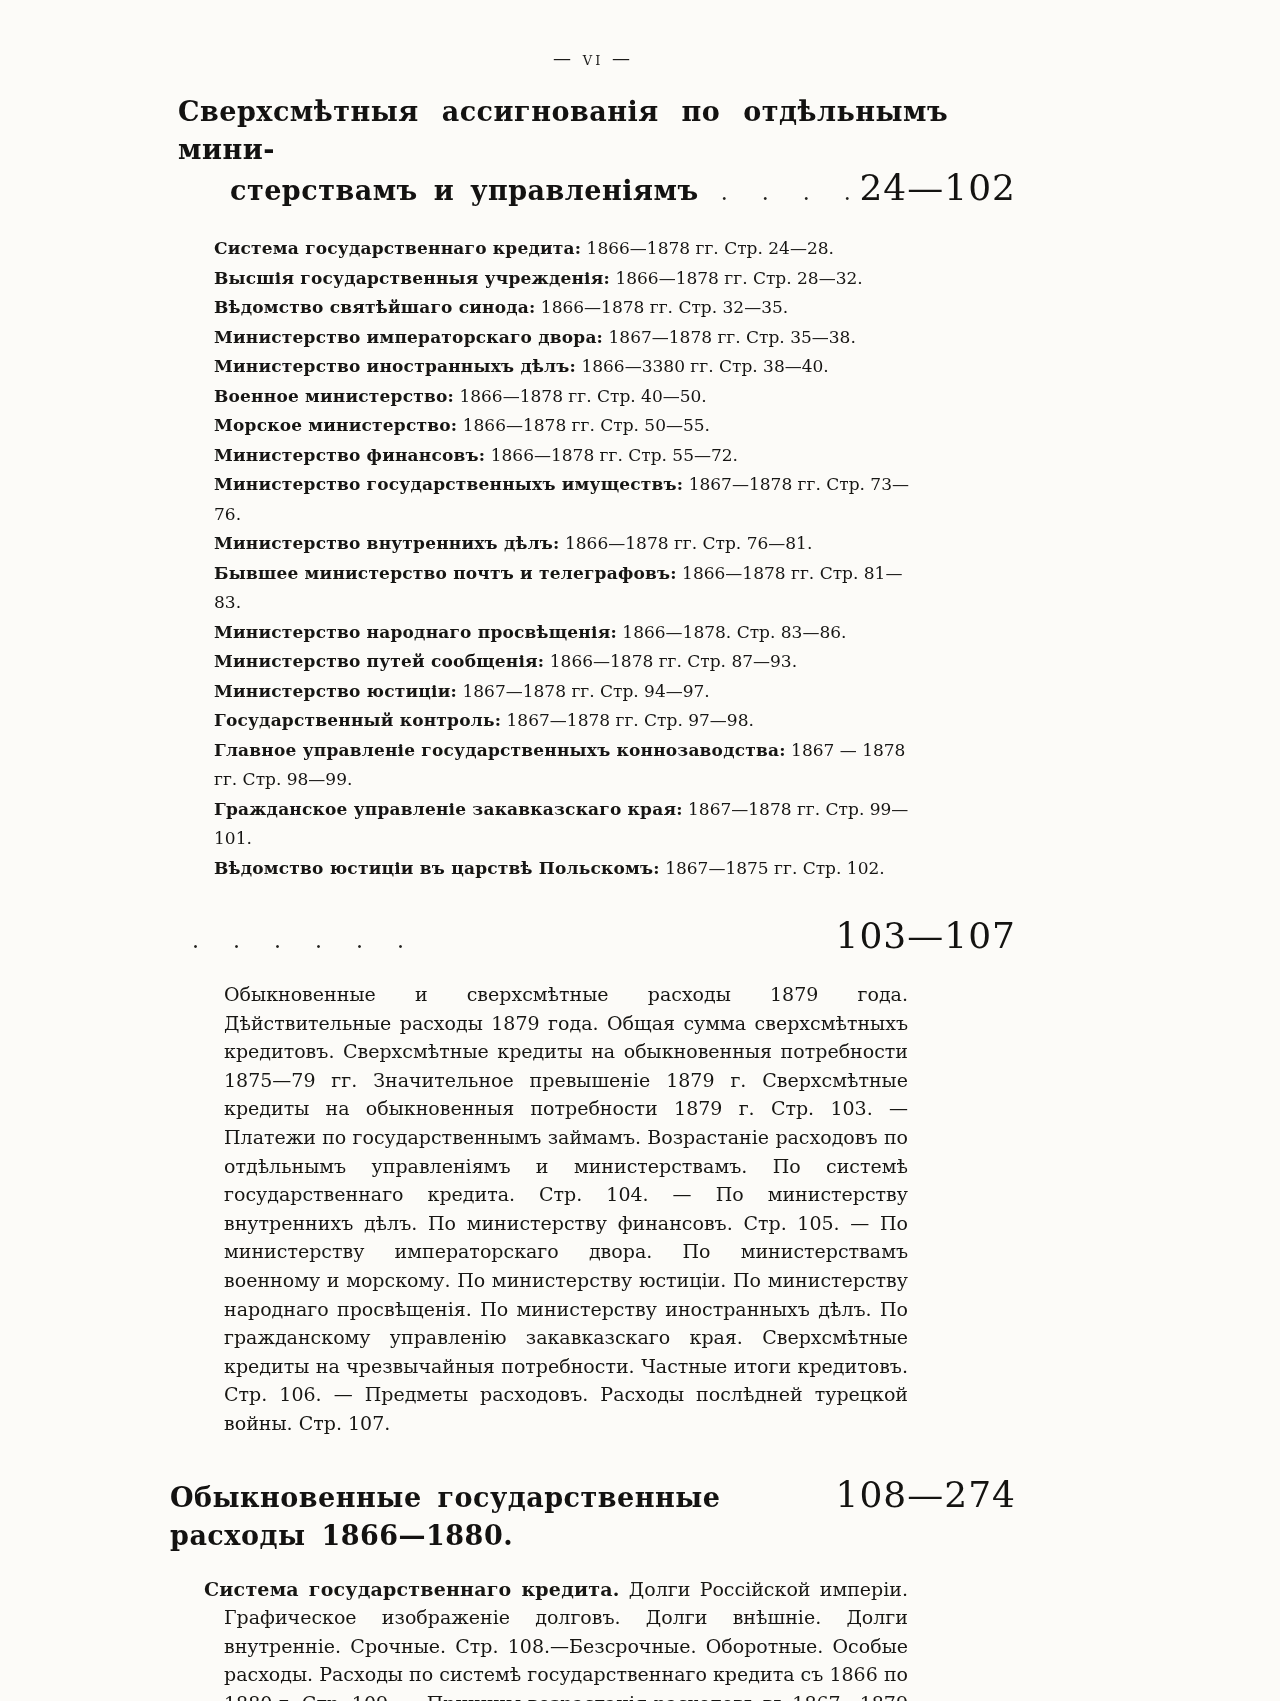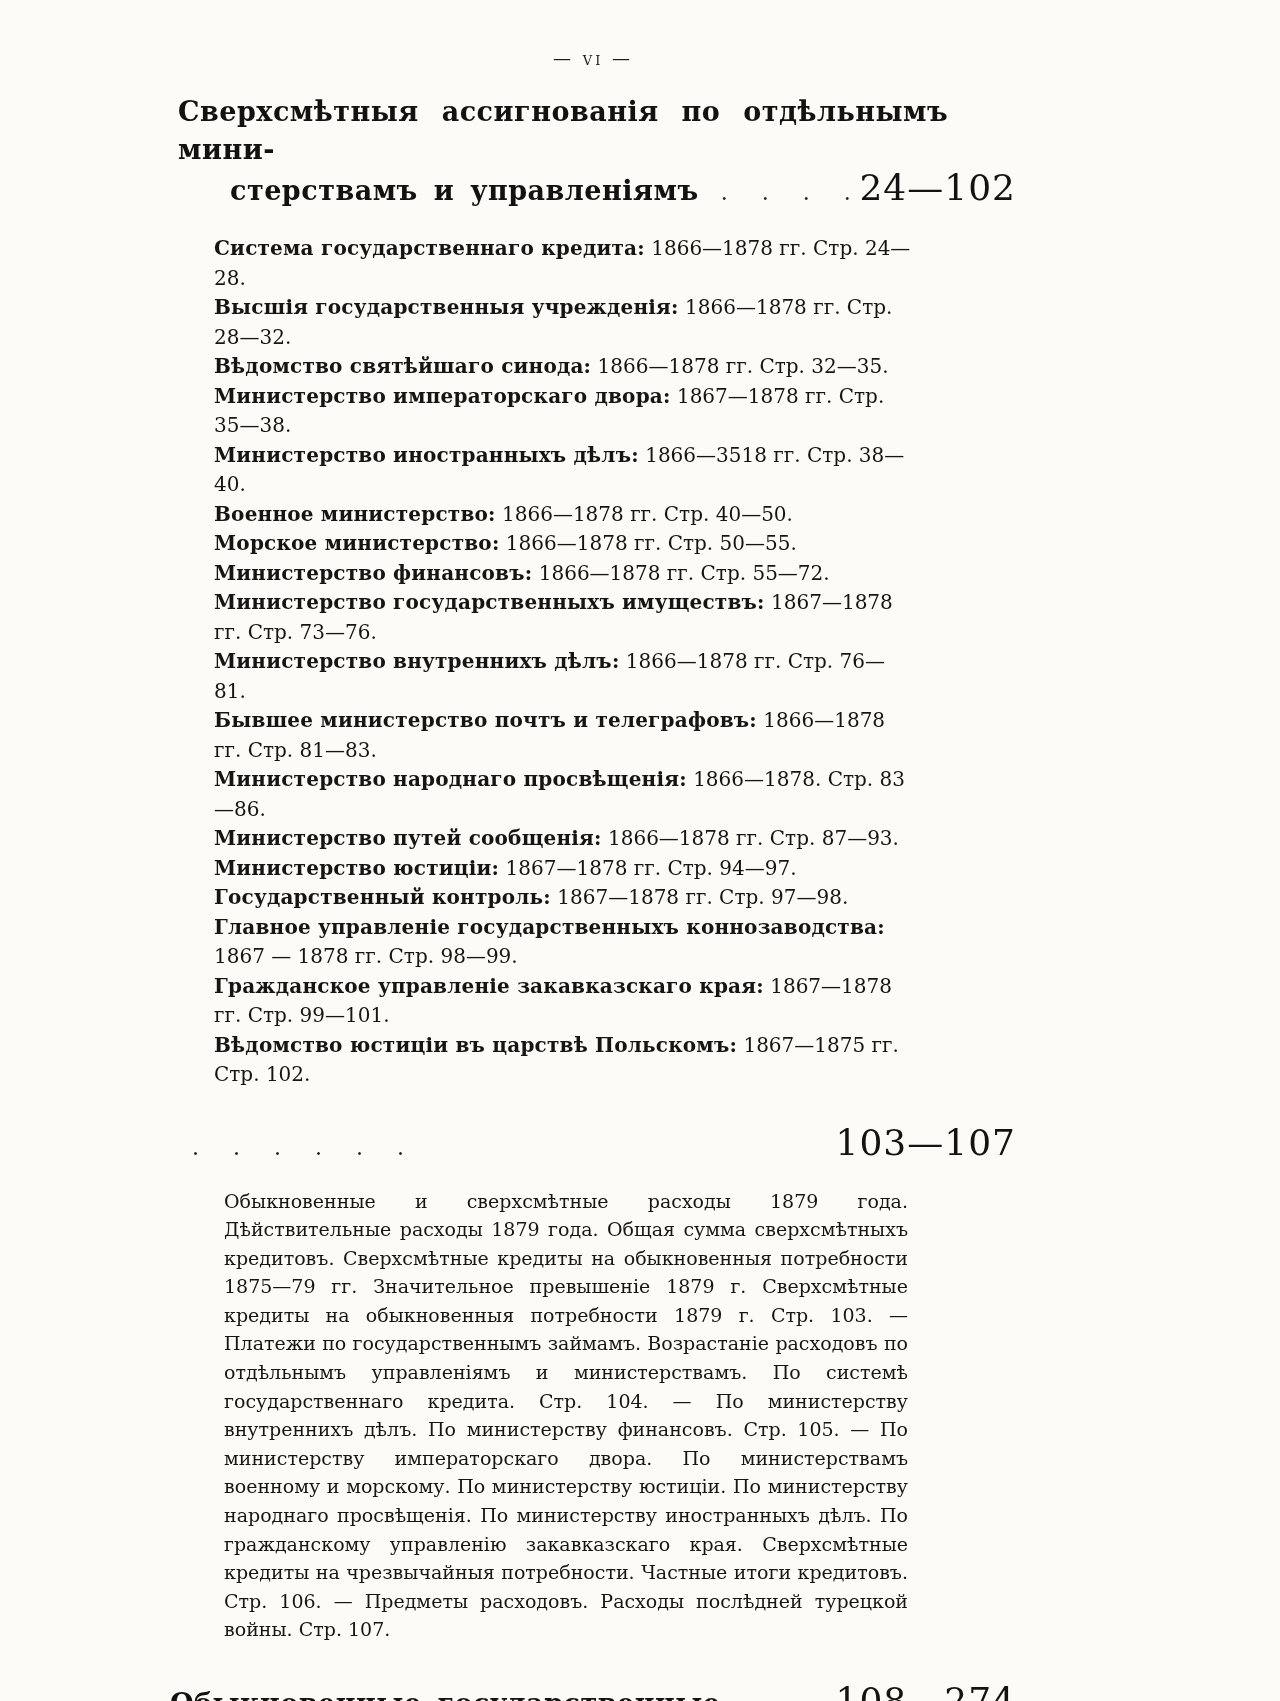--- a/index.html
+++ b/index.html
@@ -59,21 +59,21 @@
   .pages {
     font-weight:400;
     font-size:36px;
     letter-spacing:1px;
     white-space:nowrap;
     color:#141311;
   }
   .entry-list {
     margin:22px 0 0 44px;
     width:700px;
-    font-size:20px;
+    font-size:17px;
     line-height:29.5px;
   }
   .entry { text-align:left; }
   .entry-lead { font-weight:700; letter-spacing:0.2px; }
   .entry-rest { }
   .summary {
     margin:22px 0 0 54px;
     width:684px;
     font-size:19px;
     line-height:28.6px;
@@ -119,21 +119,21 @@
           <span class="entry-rest">1866—1878 гг.  Стр.  32—35.</span>
         </div>
 
         <div class="entry">
           <span class="entry-lead">Министерство императорскаго двора:</span>
           <span class="entry-rest">1867—1878 гг.  Стр.  35—38.</span>
         </div>
 
         <div class="entry">
           <span class="entry-lead">Министерство иностранныхъ дѣлъ:</span>
-          <span class="entry-rest">1866—3518 гг.  Стр.  38—40.</span>
+          <span class="entry-rest">1866—3380 гг.  Стр.  38—40.</span>
         </div>
 
         <div class="entry">
           <span class="entry-lead">Военное министерство:</span>
           <span class="entry-rest">1866—1878 гг.  Стр.  40—50.</span>
         </div>
 
         <div class="entry">
           <span class="entry-lead">Морское министерство:</span>
           <span class="entry-rest">1866—1878 гг.  Стр.  50—55.</span>

